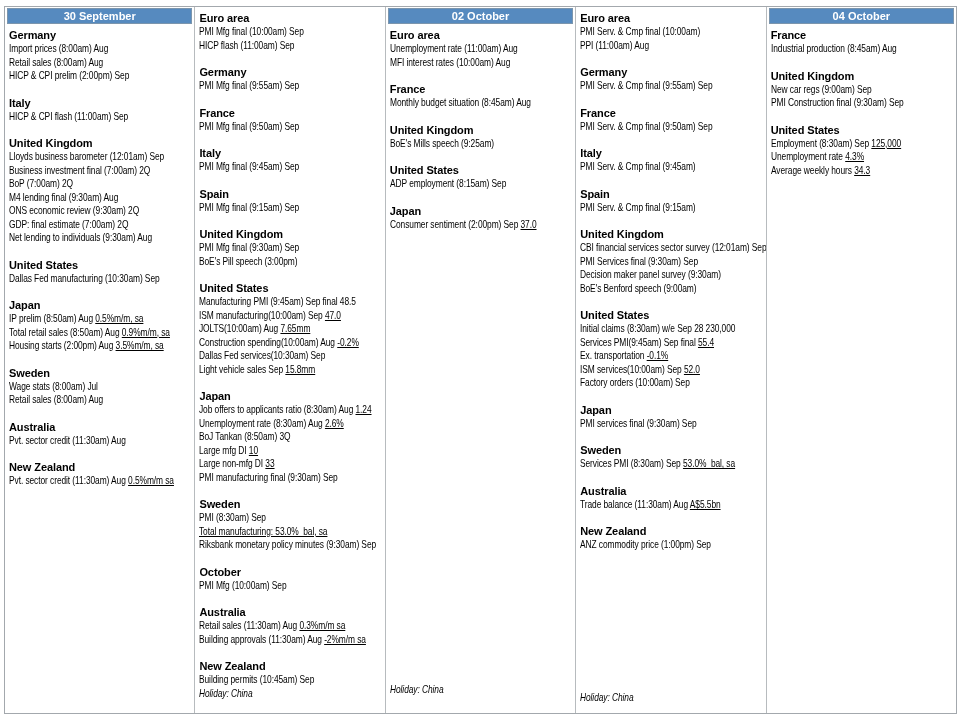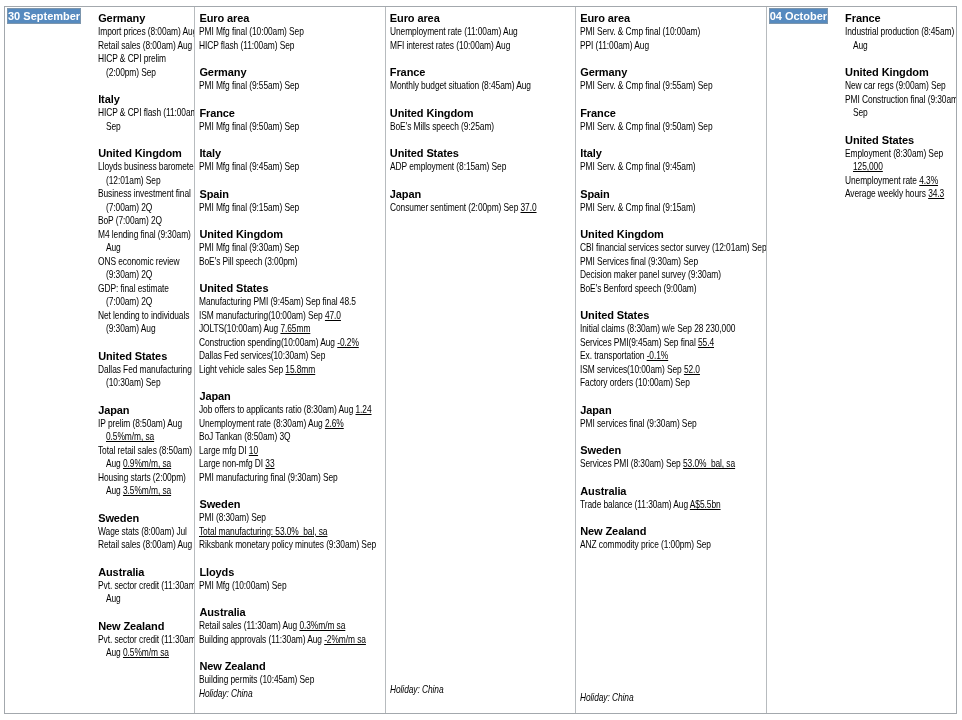--- a/index.html
+++ b/index.html
@@ -5,21 +5,21 @@
   html,body { margin:0; padding:0; background:#ffffff; }
   body {
     width:962px; height:720px; position:relative; overflow:hidden;
     font-family:"Liberation Sans", sans-serif; color:#000;
   }
   .calendar {
     position:absolute; left:4px; top:6px; width:951px; height:706px;
     border:1px solid var(--outer-border,#a3a8ad); background:#fff;
     display:flex;
   }
-  .col { flex:1 1 0; min-width:0; border-left:1px solid var(--sep-border,#b7bbbe); display:flex; flex-direction:row;gap:11px; }
+  .col { flex:1 1 0; min-width:0; border-left:1px solid var(--sep-border,#b7bbbe); display:flex; flex-direction:column; }
   .col:first-child { border-left:none; }
   .col-header {
     margin:1px 2px 0 2px; height:14px; line-height:14px;
     background:var(--header-bg,#568abf); border:1px solid var(--header-border,#7b95ad);
     color:var(--header-text,#ffffff); font-size:11px; font-weight:bold; text-align:center;
     white-space:nowrap; overflow:hidden;
   }
   .col-body { flex:1; position:relative; padding:4px 2px 2px 4px; overflow:hidden; }
   .group { margin-top:13px; }
   .group:first-child { margin-top:0; }
@@ -133,36 +133,37 @@
           <div class="event"><span>Large non-mfg DI </span><span class="u">33</span></div>
           <div class="event"><span>PMI manufacturing final (9:30am) Sep</span></div>
         </div>
         <div class="group">
           <div class="country">Sweden</div>
           <div class="event"><span>PMI (8:30am) Sep</span></div>
           <div class="event"><span class="u">Total manufacturing: 53.0%&nbsp; bal, sa</span></div>
           <div class="event"><span>Riksbank monetary policy minutes (9:30am) Sep</span></div>
         </div>
         <div class="group">
-          <div class="country">Lloyds</div>
+          <div class="country">October</div>
           <div class="event"><span>PMI Mfg (10:00am) Sep</span></div>
         </div>
         <div class="group">
           <div class="country">Australia</div>
           <div class="event"><span>Retail sales (11:30am) Aug </span><span class="u">0.3%m/m sa</span></div>
           <div class="event"><span>Building approvals (11:30am) Aug </span><span class="u">-2%m/m sa</span></div>
         </div>
         <div class="group">
           <div class="country">New Zealand</div>
           <div class="event"><span>Building permits (10:45am) Sep</span></div>
         </div>
         <div class="holiday">Holiday: China</div>
       </div>
   </div>
   <div class="col">
+    <div class="col-header">02 October</div>
     <div class="col-body">
         <div class="group">
           <div class="country">Euro area</div>
           <div class="event"><span>Unemployment rate (11:00am) Aug</span></div>
           <div class="event"><span>MFI interest rates (10:00am) Aug</span></div>
         </div>
         <div class="group">
           <div class="country">France</div>
           <div class="event"><span>Monthly budget situation (8:45am) Aug</span></div>
         </div>

